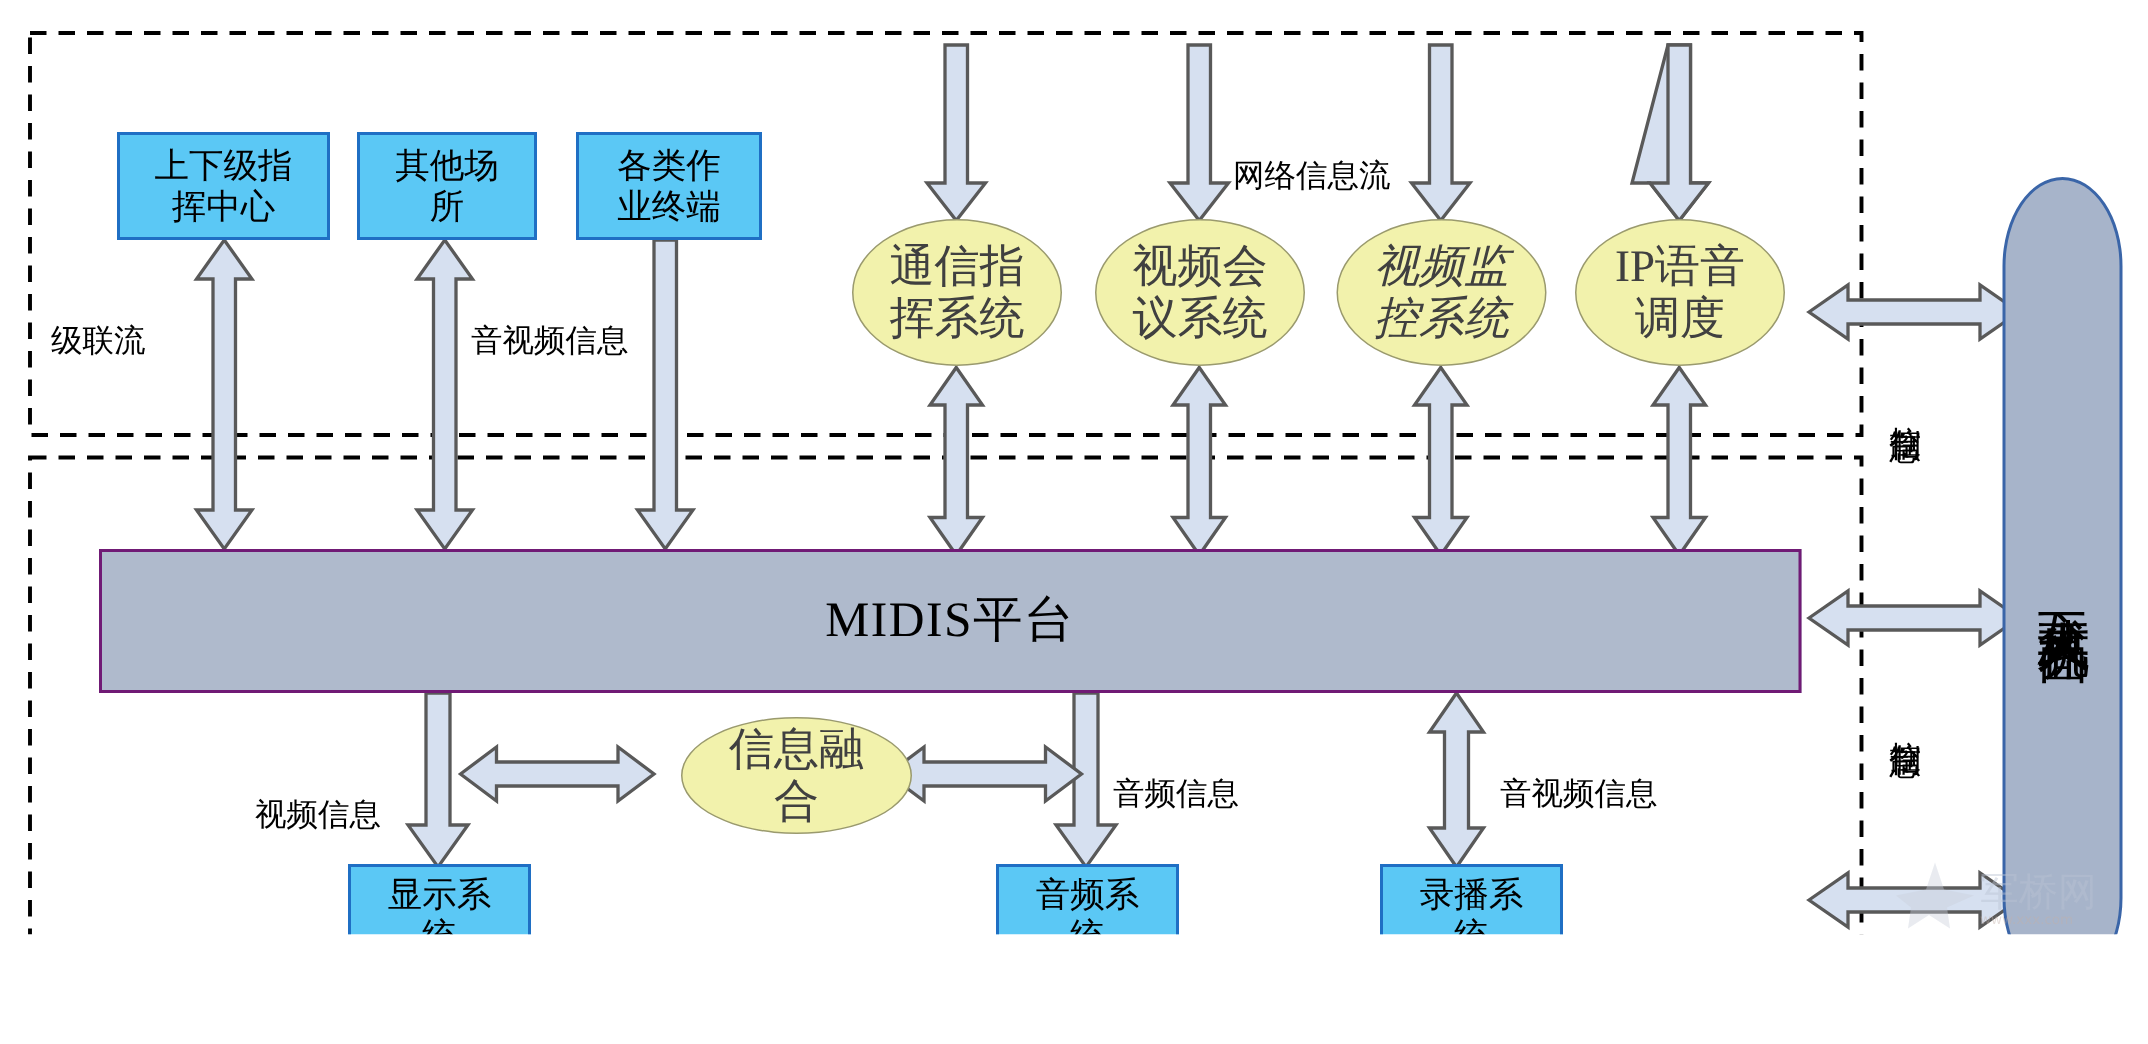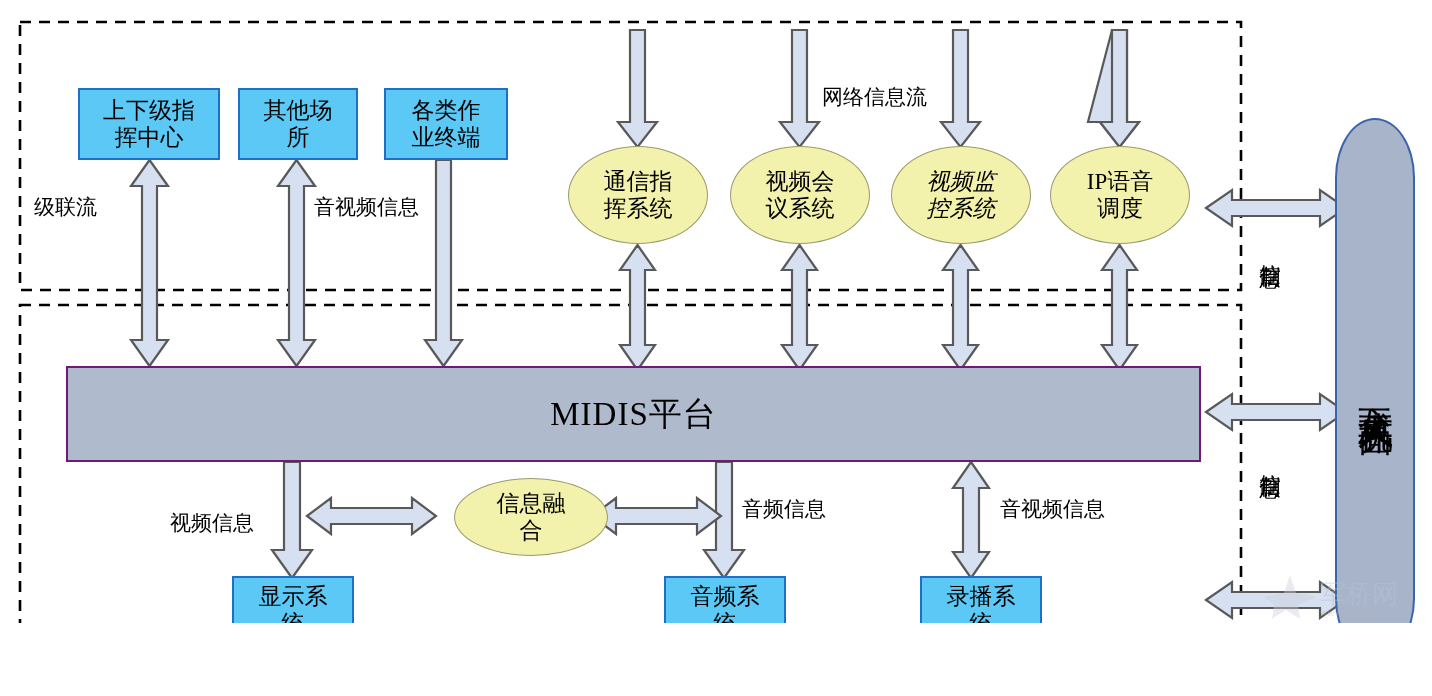--- a/index.html
+++ b/index.html
@@ -30,22 +30,22 @@
   .blue-box{
     background:#5BC8F5;
     border:2px solid #1F6FC4;
     font-size:23px;
     color:#000;
   }
   .ellipse{
     background:#F2F2AC;
     border:1.5px solid #9A9A6E;
     border-radius:50%;
-    font-size:23px;
-    color:#000000;
+    font-size:30px;
+    color:#404040;
   }
   .platform{
     background:#AFBACC;
     border:2px solid #701a75;
     font-size:33px;
     letter-spacing:1px;
   }
   .hmi{
     background:#A7B4CA;
     border:2.5px solid #3A65A8;
@@ -57,20 +57,21 @@
     letter-spacing:3px;
   }
 
   
   .lbl{
     position:absolute;
     font-size:21px;
     color:#000;
     white-space:nowrap;
     line-height:1.1;
+    margin-top:20px;
   }
   .lbl.vert{
     writing-mode:vertical-rl;
     text-orientation:upright;
     white-space:pre-line;
     letter-spacing:1px;
   }
 
   
   #watermark{

